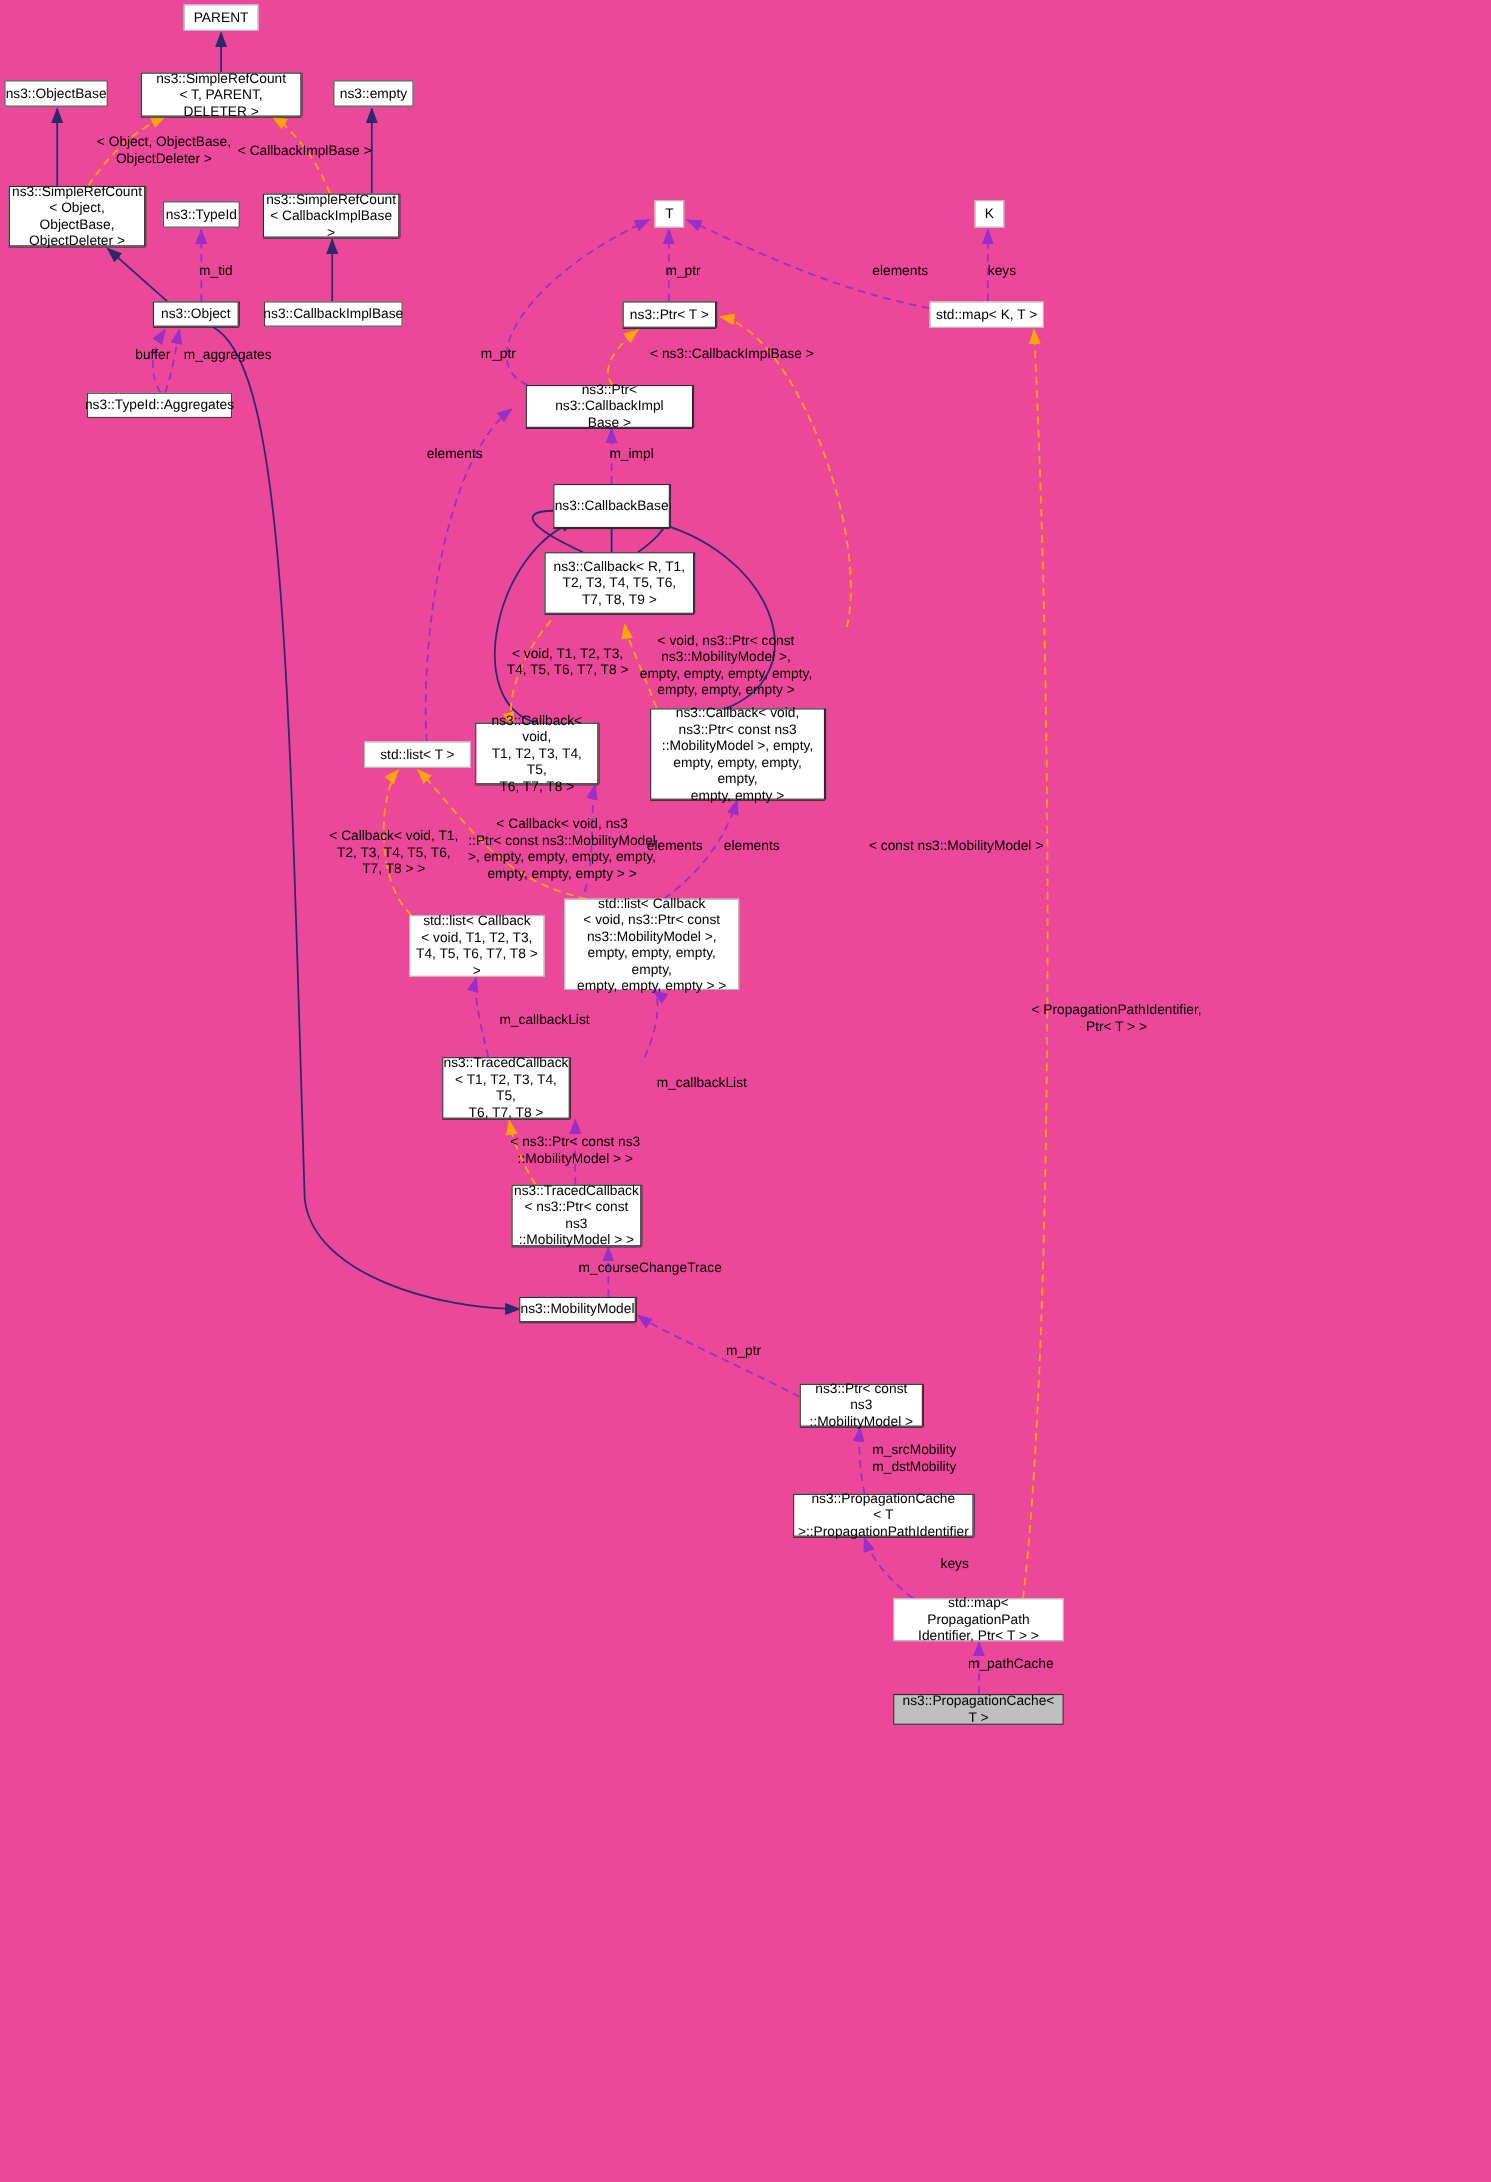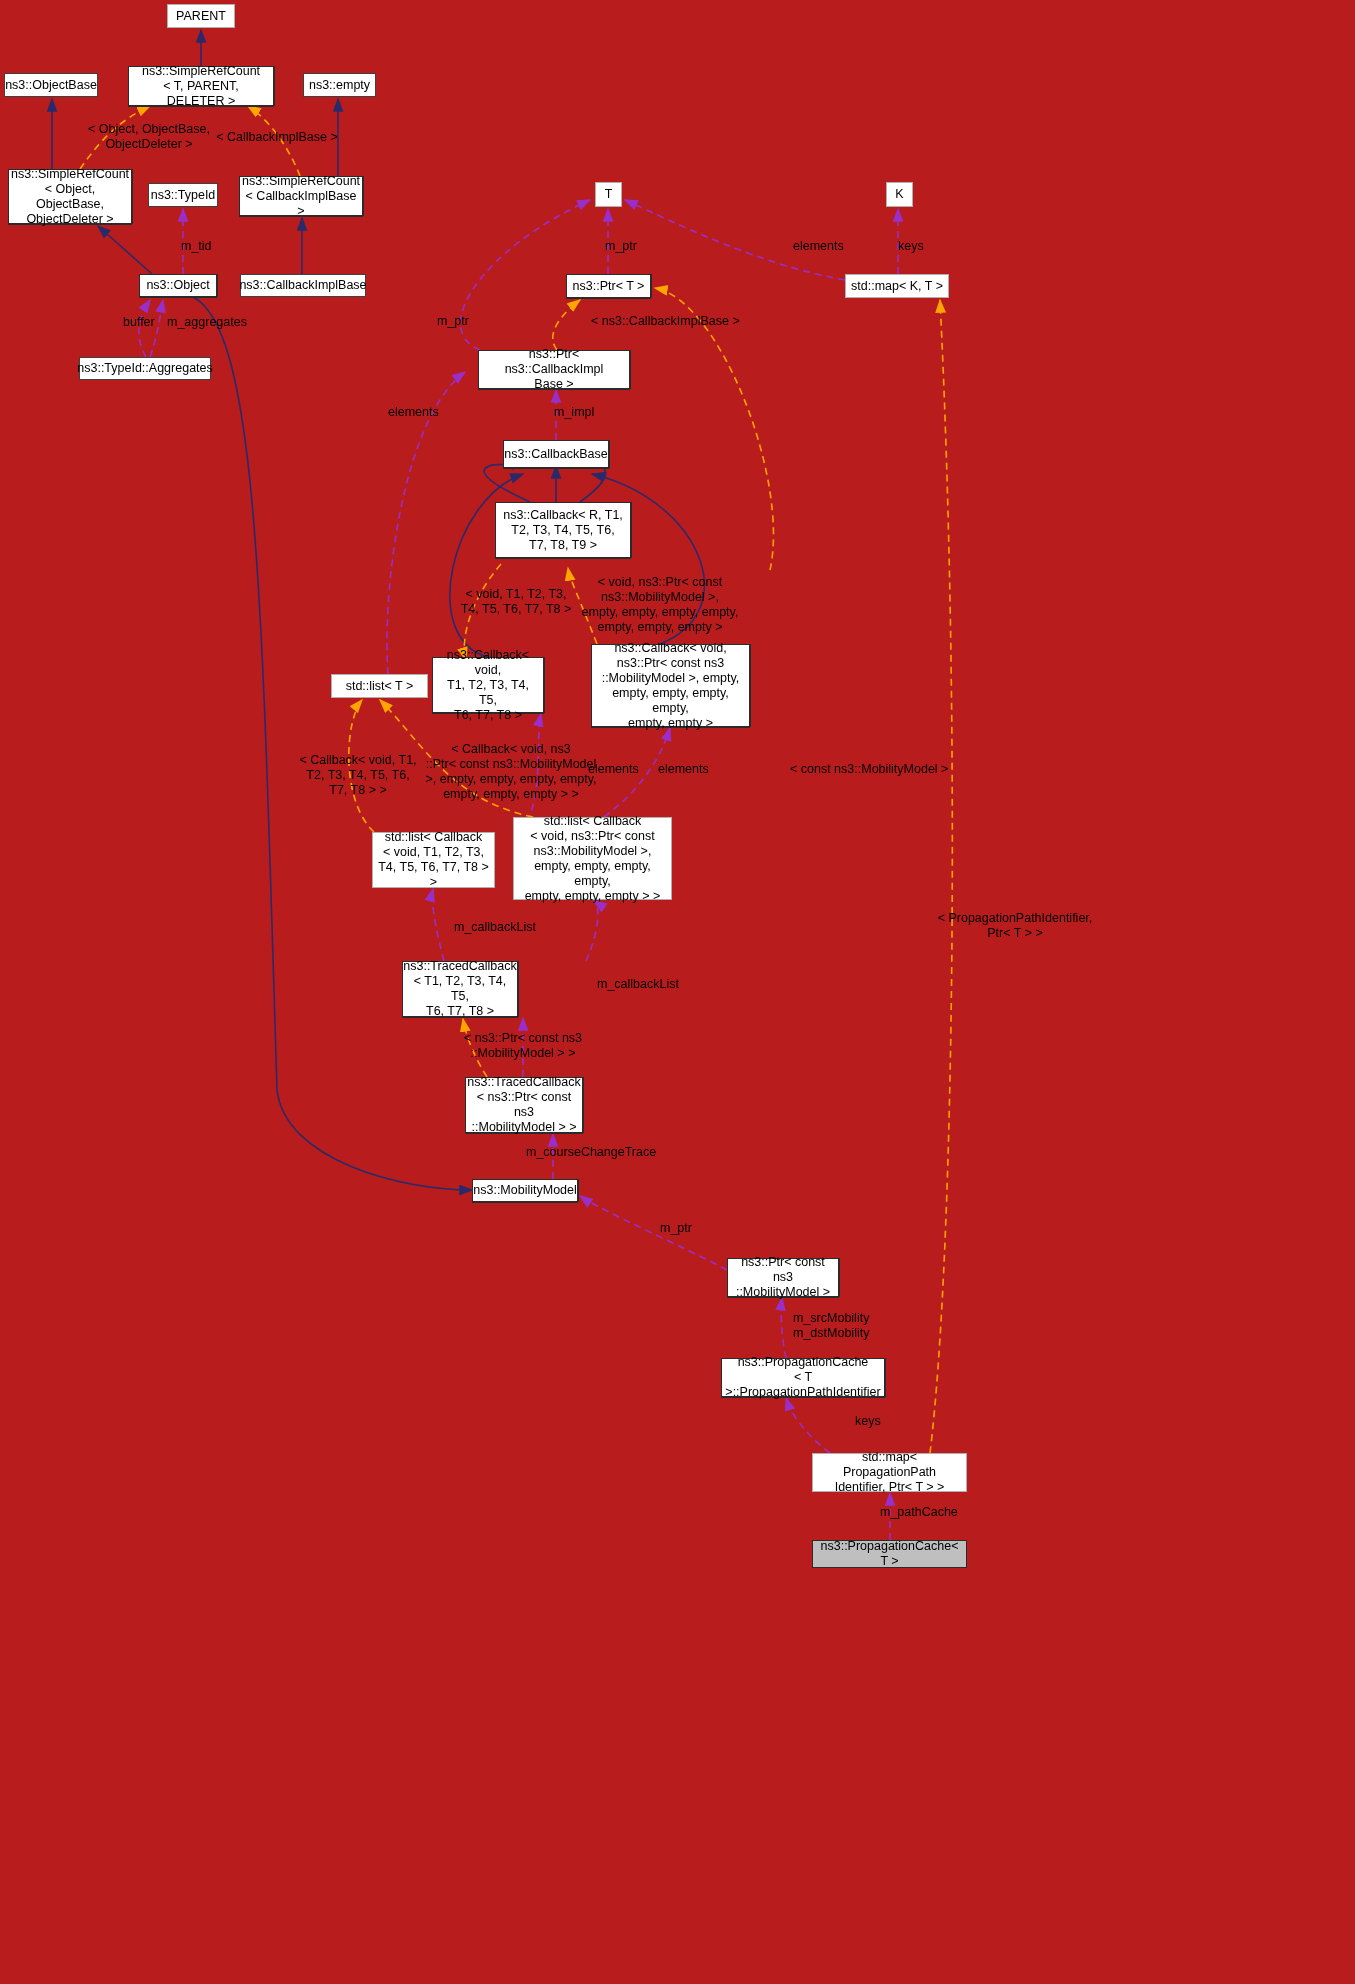--- a/index.html
+++ b/index.html
@@ -1,17 +1,17 @@
 <!DOCTYPE html>
 <html><head>
 <meta charset="utf-8">
 <style>
   html,body{margin:0;padding:0;background:#ffffff;}
   body{font-family:"Liberation Sans","DejaVu Sans",sans-serif;}
-  #canvas{position:relative;width:1355px;height:1984px;background:#b91c1c;overflow:hidden;}
+  #canvas{position:relative;width:1355px;height:1984px;background:#ec4899;overflow:hidden;}
   svg.edges{position:absolute;left:0;top:0;width:1355px;height:1984px;pointer-events:none;}
 
   .node{
     position:absolute;
     box-sizing:border-box;
     display:flex;align-items:center;justify-content:center;
     text-align:center;
     font-size:12.5px;
     line-height:15px;
     color:#000;
@@ -119,21 +119,21 @@
 &lt; CallbackImplBase &gt;</div>
   <div class="node heavy" style="left:139px;top:274px;width:78px;height:23px;">ns3::Object</div>
   <div class="node solid" style="left:240px;top:274px;width:126px;height:23px;">ns3::CallbackImplBase</div>
   <div class="node solid" style="left:79px;top:357px;width:132px;height:23px;">ns3::TypeId::Aggregates</div>
   <div class="node tmpl" style="left:595px;top:182px;width:27px;height:25px;">T</div>
   <div class="node tmpl" style="left:886px;top:182px;width:27px;height:25px;">K</div>
   <div class="node heavy" style="left:566px;top:274px;width:85px;height:24px;">ns3::Ptr&lt; T &gt;</div>
   <div class="node tmpl" style="left:845px;top:274px;width:104px;height:24px;">std::map&lt; K, T &gt;</div>
   <div class="node heavy" style="left:478px;top:350px;width:152px;height:39px;">ns3::Ptr&lt; ns3::CallbackImpl
 Base &gt;</div>
-  <div class="node heavy" style="left:503px;top:440px;width:106px;height:28px;">ns3::CallbackBase</div>
+  <div class="node heavy" style="left:503px;top:440px;width:106px;height:40px;">ns3::CallbackBase</div>
   <div class="node heavy" style="left:495px;top:502px;width:136px;height:56px;">ns3::Callback&lt; R, T1,
 T2, T3, T4, T5, T6,
 T7, T8, T9 &gt;</div>
   <div class="node heavy" style="left:432px;top:657px;width:112px;height:56px;">ns3::Callback&lt; void,
 T1, T2, T3, T4, T5,
 T6, T7, T8 &gt;</div>
   <div class="node heavy" style="left:591px;top:644px;width:159px;height:83px;">ns3::Callback&lt; void,
 ns3::Ptr&lt; const ns3
 ::MobilityModel &gt;, empty,
 empty, empty, empty, empty,

